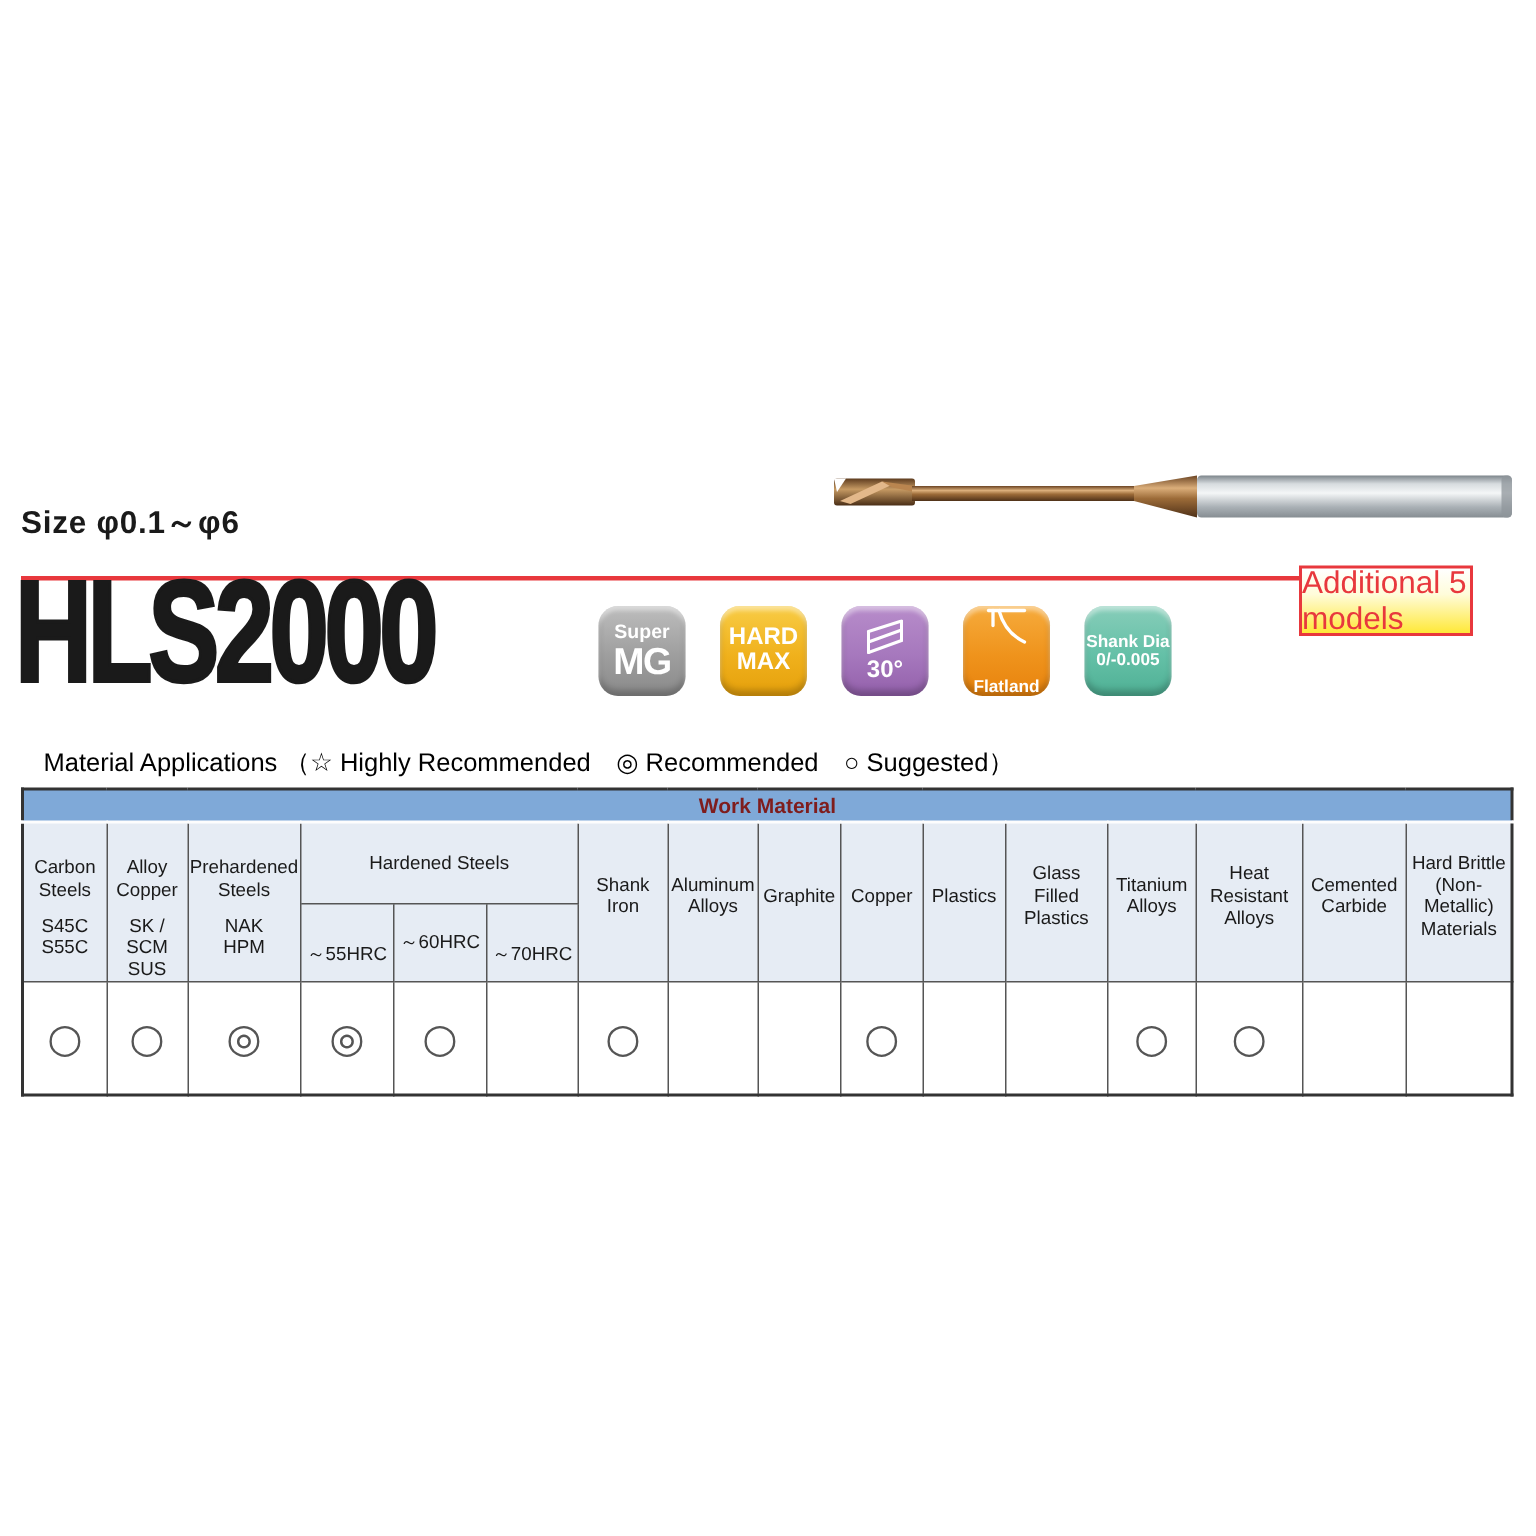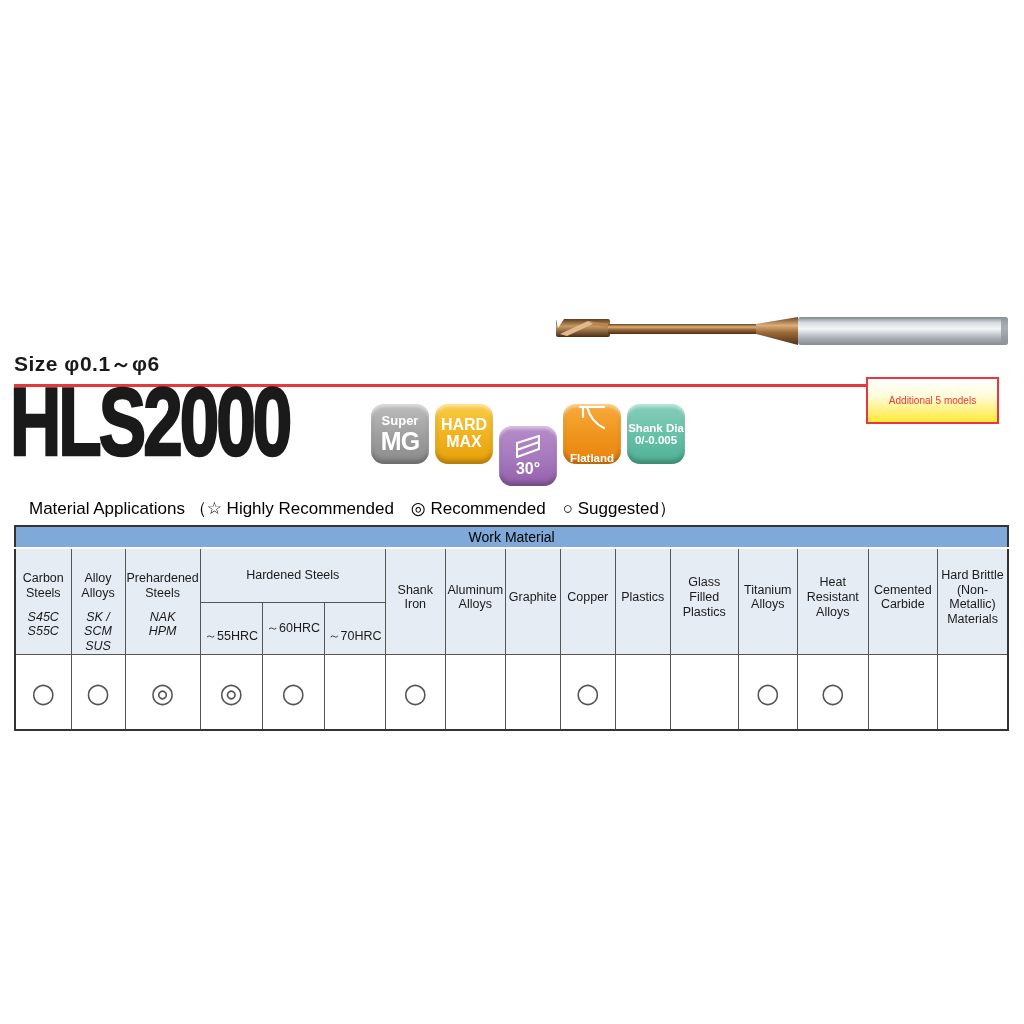--- a/index.html
+++ b/index.html
@@ -7,76 +7,76 @@
   .page {
     position:relative; width:1024px; height:1024px; background:#ffffff;
     font-family:"Liberation Sans","DejaVu Sans",sans-serif; color:#111; overflow:hidden;
   }
 
   
   .tool-photo { position:absolute; left:552px; top:296px; width:460px; height:56px; }
 
   
   .size-label {
-    position:absolute; left:14px; top:350px; font-size:21px; font-weight:bold;
+    position:absolute; left:14px; top:334px; font-size:21px; font-weight:bold;
     letter-spacing:.5px; color:#1a1a1a;
   }
   .red-divider {
     position:absolute; left:14px; top:384px; width:854px; height:3px; background:#e8383d;
   }
   .additional-box {
-    position:absolute; left:866px; top:377px; width:133px; height:47px;
+    position:absolute; left:866px; top:377px; width:116px; height:47px;
     border:2px solid #e8383d; display:flex; align-items:center; justify-content:center;
     background:linear-gradient(180deg,#ffffff 0%,#fffcda 40%,#ffe838 100%);
-    color:#e8383d; font-size:10px;
+    color:#e8383d; font-size:21px;
   }
 
   
   .product-title {
     position:absolute; left:10px; top:374px; font-size:96px; font-weight:bold;
     line-height:96px; letter-spacing:-4px; color:#1a1a1a;
     -webkit-text-stroke:2.5px #1a1a1a;
     transform:scaleX(.74); transform-origin:left center; white-space:nowrap;
   }
-  .badges { position:absolute; left:371px; top:404px; display:flex; gap:6px; }
+  .badges { position:absolute; left:399px; top:404px; display:flex; gap:23px; }
   .badge {
     width:58px; height:60px; border-radius:13px; color:#fff; font-weight:bold;
     display:flex; flex-direction:column; align-items:center; justify-content:center;
     box-shadow:inset 0 3px 3px rgba(255,255,255,.45), inset 0 -4px 4px rgba(0,0,0,.22);
     text-align:center; line-height:1.05;
   }
   .badge-gray   { background:linear-gradient(180deg,#bdbdbd 0%,#9e9e9e 55%,#8a8a8a 100%); }
   .badge-yellow { background:linear-gradient(180deg,#f8cc45 0%,#f0b11c 55%,#e5a00c 100%); }
-  .badge-purple { background:linear-gradient(180deg,#b78cca 0%,#a678bd 55%,#9360ab 100%);margin-top:22px; }
+  .badge-purple { background:linear-gradient(180deg,#b78cca 0%,#a678bd 55%,#9360ab 100%); }
   .badge-orange { background:linear-gradient(180deg,#f6ab3c 0%,#ef931c 55%,#e8830d 100%);justify-content:space-between; }
   .badge-teal   { background:linear-gradient(180deg,#87cdb9 0%,#64c0a7 55%,#4fb094 100%); }
   .badge .b-small { font-size:13px; }
   .badge .b-big   { font-size:25px; letter-spacing:-1px; }
   .badge .b-med   { font-size:16px; }
   .badge .b-tiny  { font-size:11.5px; }
   .badge svg { display:block; margin-bottom:2px; }
 
   
   .legend { position:absolute; left:13px; top:497px; font-size:17px; color:#000;margin-left:16px; }
 
   
   .wm-table-wrap { position:absolute; left:14px; top:525px; }
   table.wm { border-collapse:collapse; table-layout:fixed; }
   table.wm th, table.wm td { border:1px solid #555; }
   table.wm { border:2px solid #333; }
   .wm-title {
-    background:#7fa9d8; color:#000000; font-size:14px; font-weight:normal;
+    background:#7fa9d8; color:#7f1d1d; font-size:14px; font-weight:bold;
     height:22px; text-align:center; border-bottom:2px solid #fdfdfd !important;
   }
   .hdr {
     background:#e6ecf4; font-weight:normal; font-size:12.5px; color:#1a1a1a;
     vertical-align:middle; text-align:center; padding:0 1px;
   }
   .hdr .colname { white-space:pre-line; line-height:1.18; margin-top:22px; }
-  .hdr .grades  { white-space:pre-line; line-height:1.18; margin-top:9px;font-style:italic; }
+  .hdr .grades  { white-space:pre-line; line-height:1.18; margin-top:9px; }
   .hdr.two-block { vertical-align:top; }
   .hdr.centered .colname { margin-top:0; }
   .hdr.centered { padding-bottom:8px; }
   .hdr-group { height:44px;margin-left:20px; }
   .hdr-sub   { height:42px; }
   td.rating {
     height:76px; background:#fff; text-align:center; vertical-align:middle;
     font-family:"DejaVu Sans",sans-serif; font-size:27px; color:#555; line-height:1;
   }
 </style>
@@ -194,21 +194,21 @@
       </tr>
       <tr>
         <th class="hdr two-block" rowspan="2">
           <div class="colname">Carbon
 Steels</div>
           <div class="grades">S45C
 S55C</div>
         </th>
         <th class="hdr two-block" rowspan="2">
           <div class="colname">Alloy
-Alloys</div>
+Copper</div>
           <div class="grades">SK / SCM
 SUS</div>
         </th>
         <th class="hdr two-block" rowspan="2">
           <div class="colname">Prehardened
 Steels</div>
           <div class="grades">NAK
 HPM</div>
         </th>
         <th class="hdr hdr-group" colspan="3">

